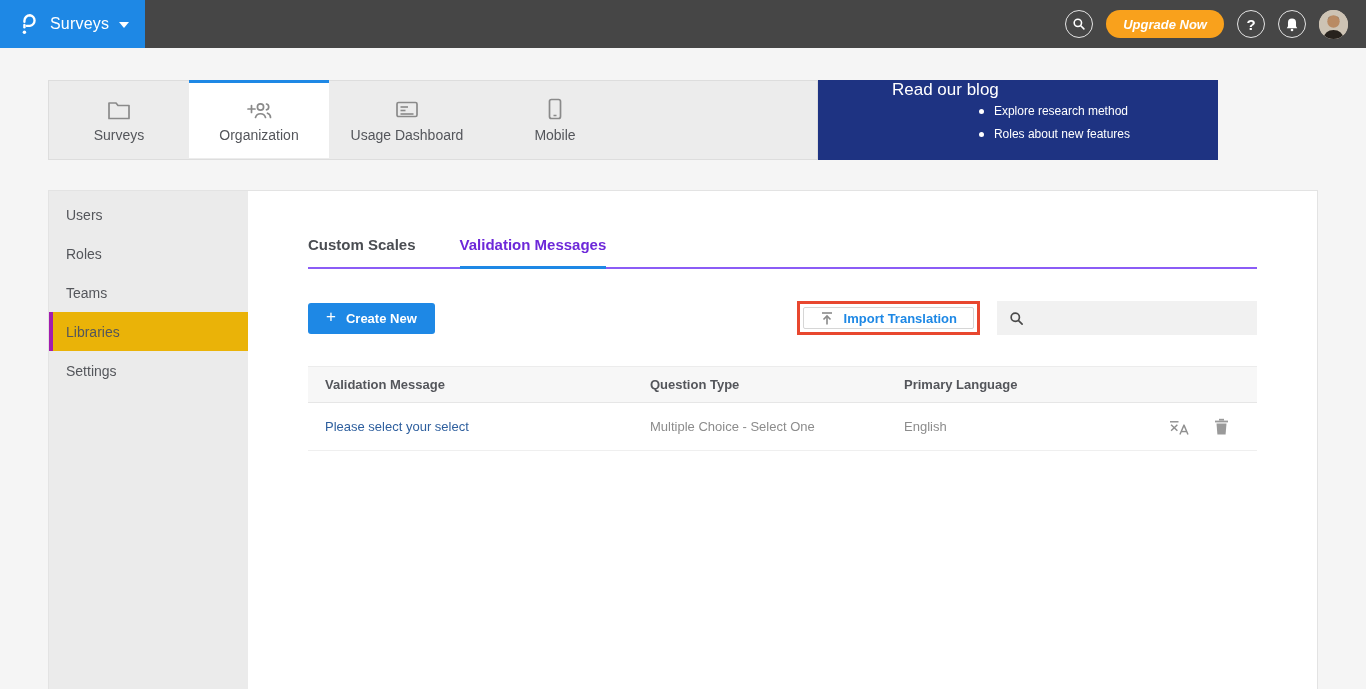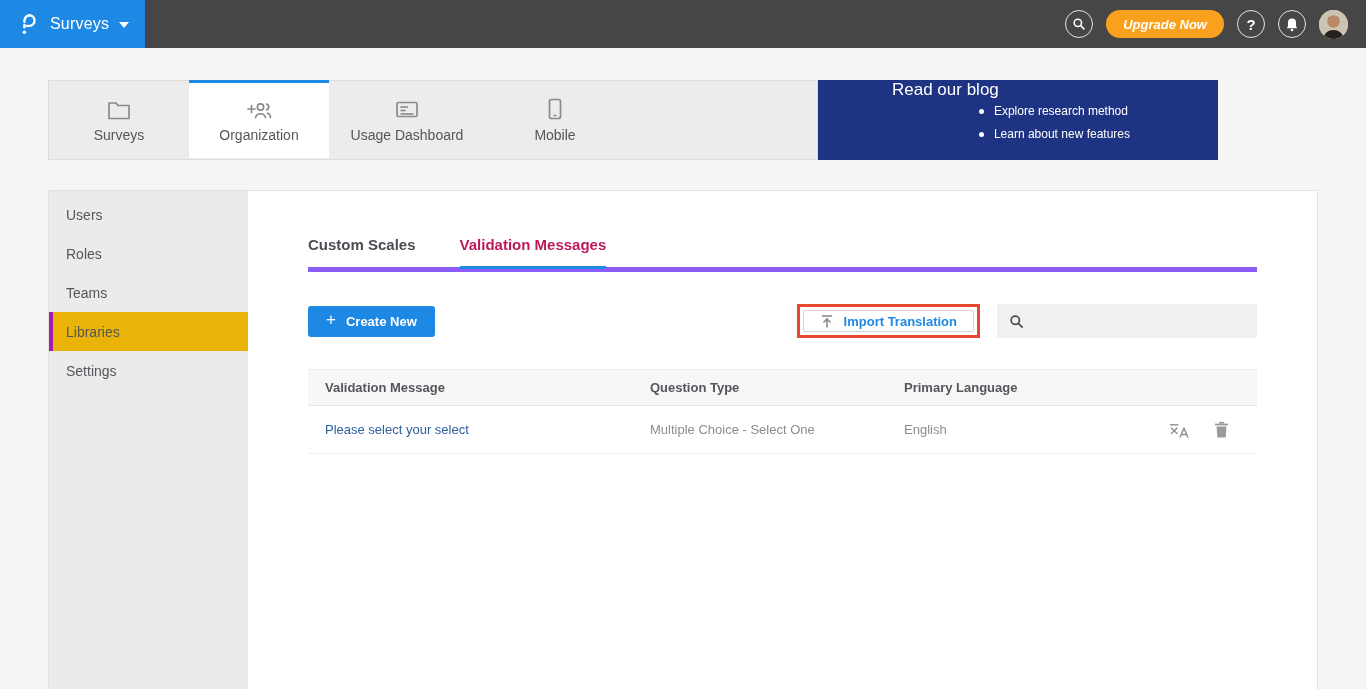--- a/index.html
+++ b/index.html
@@ -70,26 +70,26 @@
     background:#fff; border:1px solid #e3e3e3; border-bottom:none; display:flex;
   }
   .sidebar { width:199px; background:#ebebeb; padding-top:4px; flex-shrink:0; }
   .side-item {
     height:39px; display:flex; align-items:center; padding-left:17px; font-size:14px;
     color:#54565b; cursor:pointer;
   }
   .side-item.active { background:#eab308; border-left:4px solid #a21caf; padding-left:13px; }
   .content { flex:1; padding:45px 60px 0 60px; }
   
-  .tabs-row { display:flex; gap:44px; border-bottom:5px solid #8b5cf6; }
+  .tabs-row { display:flex; gap:44px; border-bottom:2px solid #8b5cf6; }
   .ctab {
     font-size:15px; font-weight:bold; color:#4a4d52; padding-bottom:13px; cursor:pointer;
     border-bottom:3px solid transparent; margin-bottom:-2px;
   }
-  .ctab.active { color:#be185d; border-bottom-color:#1e88e5; }
+  .ctab.active { color:#6d28d9; border-bottom-color:#1e88e5; }
   
   .actions-row { margin-top:27px; display:flex; align-items:center; height:44px; }
   .create-btn {
     height:31px; padding:0 18px; background:#1e88e5; color:#fff; border:none; border-radius:3px;
     font-size:13px; font-weight:bold; display:flex; align-items:center; gap:10px; cursor:pointer;
     font-family:"Liberation Sans",sans-serif;
   }
   .create-btn .plus { font-size:17px; font-weight:normal; margin-top:-2px; }
   .import-wrap { margin-left:auto; border:3px solid #e8472f; padding:3px; }
   .import-btn {
@@ -203,21 +203,21 @@
       </svg>
     </span>
     <span>Mobile</span>
   </div>
 </section>
 
 <section class="banner">
   <span class="banner-title">Read our blog</span>
   <ul class="banner-bullets">
     <li>Explore research method</li>
-    <li>Learn about new features</li>
+    <li>Roles about new features</li>
   </ul>
 </section>
 
 <section class="main-card">
   <aside class="sidebar">
     <div class="side-item">
       <span>Users</span>
     </div>
     <div class="side-item">
       <span>Roles</span>

